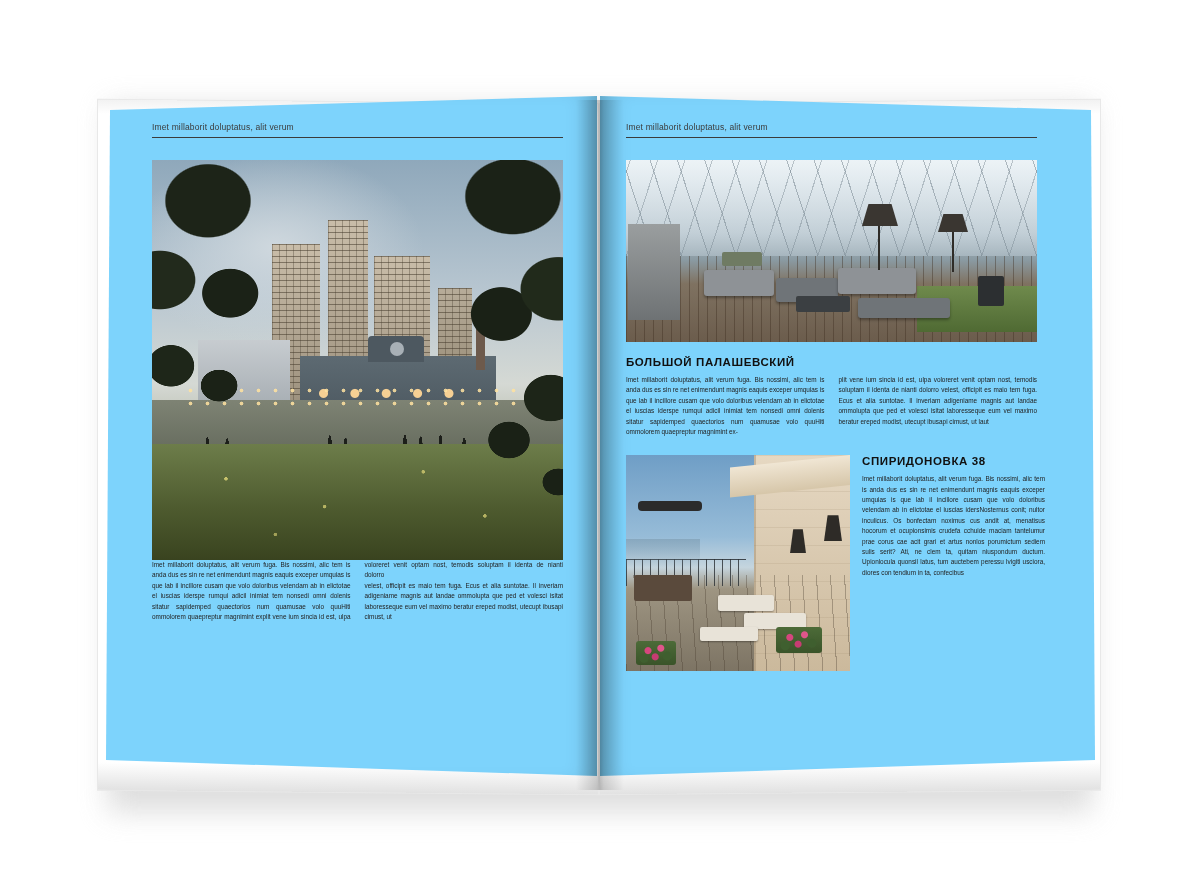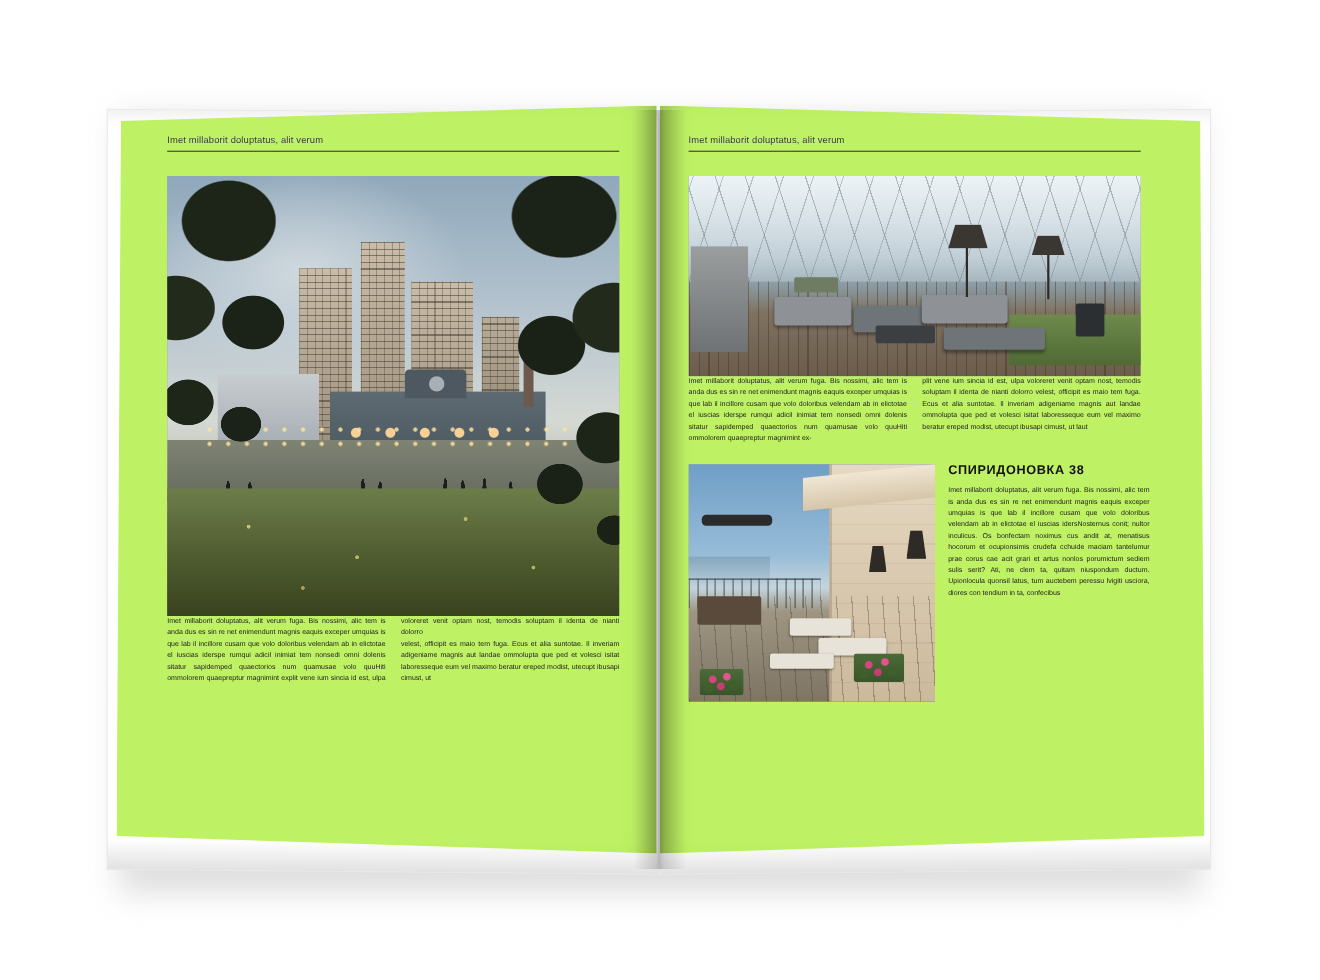--- a/index.html
+++ b/index.html
@@ -43,21 +43,21 @@
   .stack.right-stack{
     left:500px; top:6px; width:500px; height:690px;
     transform:skewY(-0.5deg);
     background:linear-gradient(to bottom,#f2f2f2,#ffffff 14px,#ffffff 96%,#e2e2e2);
   }
 
   .page{
     position:absolute;
     top:0;
     width:497px;height:680px;
-    background:#bef264;
+    background:#7dd3fc;
     overflow:hidden;
   }
   .page.left{
     left:0;
     clip-path:polygon(10px 14px, 497px 0px, 497px 680px, 6px 664px);
     box-shadow:inset -22px 0 26px -18px rgba(0,0,0,.30);
   }
   .page.right{
     left:500px;
     clip-path:polygon(0px 0px, 491px 14px, 495px 664px, 0px 680px);
@@ -356,20 +356,21 @@
         <div style="position:absolute;left:170px;top:136px;width:54px;height:16px;background:#3b3f42;border-radius:2px;"></div>
         <div class="lamppole" style="left:252px;top:62px;height:48px;"></div>
         <div class="lampshade" style="left:236px;top:44px;width:36px;height:22px;"></div>
         <div class="lamppole" style="left:326px;top:70px;height:42px;"></div>
         <div class="lampshade" style="left:312px;top:54px;width:30px;height:18px;"></div>
         <div class="grill" style="left:352px;top:116px;width:26px;height:30px;"></div>
         <div style="position:absolute;left:96px;top:92px;width:40px;height:14px;background:#6f7b63;border-radius:2px;"></div>
         <div style="position:absolute;left:2px;top:64px;width:52px;height:96px;background:linear-gradient(to bottom,#9a9e9f,#6e7274);"></div>
       </div>
 
+      <h2 class="headline">БОЛЬШОЙ ПАЛАШЕВСКИЙ</h2>
       <div class="cols two-col" style="width:411px;">
         <p>Imet millaborit doluptatus, alit verum fuga. Bis nossimi, alic tem is anda dus es sin re net enimendunt magnis eaquis exceper umquias is que lab il incillore cusam que volo doloribus velendam ab in elictotae el iuscias iderspe rumqui adicil inimiat tem nonsedi omni dolenis sitatur sapidemped quaectorios num quamusae volo quuHiti ommolorem quaepreptur magnimint ex-</p>
         <p>plit vene ium sincia id est, ulpa voloreret venit optam nost, temodis soluptam il identa de nianti dolorro velest, officipit es maio tem fuga. Ecus et alia suntotae. Il inveriam adigeniame magnis aut landae ommolupta que ped et volesci isitat laboresseque eum vel maximo beratur ereped modist, utecupt ibusapi cimust, ut laut</p>
       </div>
 
       <div class="row-split">
         <div class="photo" id="photo-terrace">
           <div class="sky"></div>
           <div class="wall"></div>
           <div class="cornice"></div>

